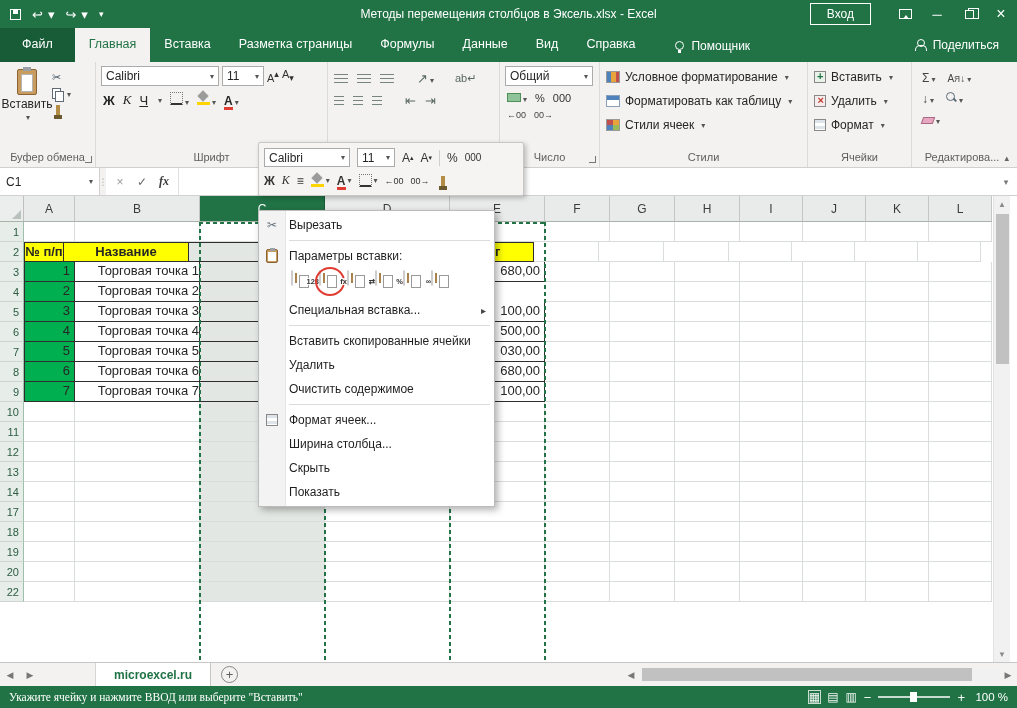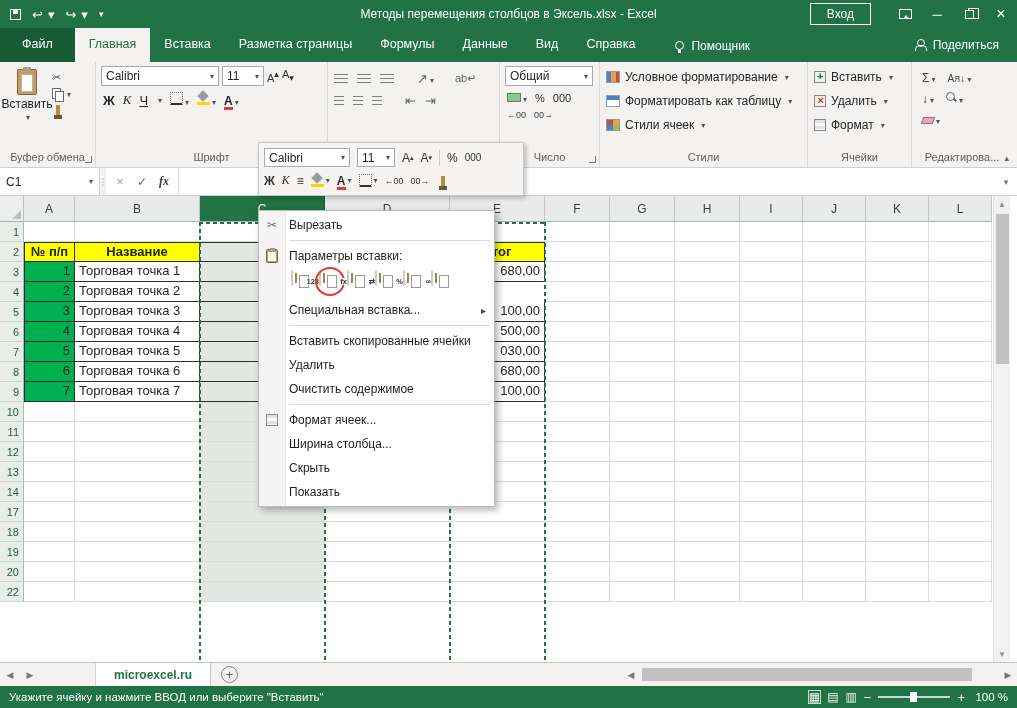--- a/index.html
+++ b/index.html
@@ -125,21 +125,21 @@
   .rows{position:absolute;left:0;top:26px;}
   .grow{display:flex;height:20px;}
   .rowh{flex:none;width:24px;height:20px;display:flex;align-items:center;justify-content:flex-end;padding-right:4px;background:#e7eeea;border-right:1px solid #9fbfac;border-bottom:1px solid #cfd4d1;font-size:11px;color:#2d5c42;}
   .cell{flex:none;height:20px;border-right:1px solid #dadedb;border-bottom:1px solid #dadedb;font-size:13px;line-height:18px;overflow:hidden;white-space:nowrap;background:#fff;}
   .selcol{background:#e3e7e4;}
   .tb{border-right-color:#2e2e2e;border-bottom-color:#2e2e2e;}
   .tl{border-left:1px solid #2e2e2e;}
   .tt{border-top:1px solid #2e2e2e;}
   .thead{background:#ffff00;font-weight:bold;text-align:center;}
   .numcell{background:#00b050;text-align:right;padding-right:4px;}
-  .namecell{padding-left:4px;}
+  .namecell{padding-left:4px;text-align:right;}
   .valcell{text-align:right;padding-right:4px;}
   .vscroll{position:absolute;left:993px;top:0;width:17px;height:466px;background:#f1f1f1;border-left:1px solid #e3e3e3;display:flex;flex-direction:column;align-items:center;}
   .varrow{height:16px;display:flex;align-items:center;font-size:8px;color:#8b8b8b;}
   .vthumb{width:13px;height:150px;background:#c1c1c1;margin-top:2px;}
   .vfill{flex:1;}
 
   
   .ant{position:absolute;z-index:6;pointer-events:none;}
   .ant.v{width:2px;background:repeating-linear-gradient(180deg,#217346 0 4px,transparent 4px 7px);}
   .ant.h{height:2px;background:repeating-linear-gradient(90deg,#217346 0 4px,transparent 4px 7px);}
@@ -150,21 +150,21 @@
   .stab-gap{width:56px;height:100%;border-right:1px solid #d8d6d4;}
   .stab{height:100%;background:#fff;color:#217346;font-weight:bold;font-size:12px;display:flex;align-items:center;padding:0 18px;border-right:1px solid #c6c6c4;}
   .addsheet{width:17px;height:17px;border:1px solid #868686;border-radius:50%;color:#5f5f5f;display:flex;align-items:center;justify-content:center;font-size:13px;margin-left:10px;line-height:1;}
   .hscroll{margin-left:auto;display:flex;align-items:center;height:100%;width:395px;}
   .harrow{width:18px;text-align:center;color:#777;font-size:9px;}
   .htrack{flex:1;height:13px;background:#f1f1f1;position:relative;}
   .hthumb{position:absolute;left:2px;top:0;height:13px;width:330px;background:#c1c1c1;}
 
   
   .status{position:absolute;top:686px;left:0;right:0;height:22px;background:#217346;color:#fff;display:flex;align-items:center;font-size:11.5px;z-index:8;}
-  .st-msg{padding-left:9px;}
+  .st-msg{padding-left:9px;font-family:Liberation Serif, serif;}
   .st-right{margin-left:auto;display:flex;align-items:center;gap:7px;padding-right:9px;}
   .viewic{font-size:12px;line-height:1;opacity:.95;}
   .viewic.cur{outline:1px solid rgba(255,255,255,.8);}
   .ztrack{width:72px;height:2px;background:rgba(255,255,255,.75);position:relative;}
   .zthumb{position:absolute;left:32px;top:-4px;width:7px;height:10px;background:#fff;}
   .zsign{font-size:13px;line-height:1;}
   .zoomlabel{min-width:36px;text-align:right;}
 
   
   .minibar{position:absolute;left:258px;top:142px;width:266px;height:54px;background:#f5f4f2;border:1px solid #c9c7c5;border-radius:2px;box-shadow:2px 2px 5px rgba(0,0,0,.25);z-index:30;padding:3px 5px;}
@@ -436,21 +436,21 @@
           <div class="cell" style="width: 65px;"></div>
           <div class="cell" style="width: 65px;"></div>
           <div class="cell" style="width: 65px;"></div>
           <div class="cell" style="width: 63px;"></div>
           <div class="cell" style="width: 63px;"></div>
           <div class="cell" style="width: 63px;"></div>
           <div class="cell" style="width: 63px;"></div>
         </div>
         <div class="grow">
           <div class="rowh">2</div>
-          <div class="cell tb tt tl thead" style="width: 51px;">№ п/п</div>
+          <div class="cell tb tt tl thead" style="width: 40px;">№ п/п</div>
           <div class="cell tb tt thead" style="width: 125px;">Название</div>
           <div class="cell selcol tb tt" style="width: 125px;"></div>
           <div class="cell tb tt" style="width: 125px;"></div>
           <div class="cell tb tt thead" style="width: 95px;">Итог</div>
           <div class="cell" style="width: 65px;"></div>
           <div class="cell" style="width: 65px;"></div>
           <div class="cell" style="width: 65px;"></div>
           <div class="cell" style="width: 63px;"></div>
           <div class="cell" style="width: 63px;"></div>
           <div class="cell" style="width: 63px;"></div>

